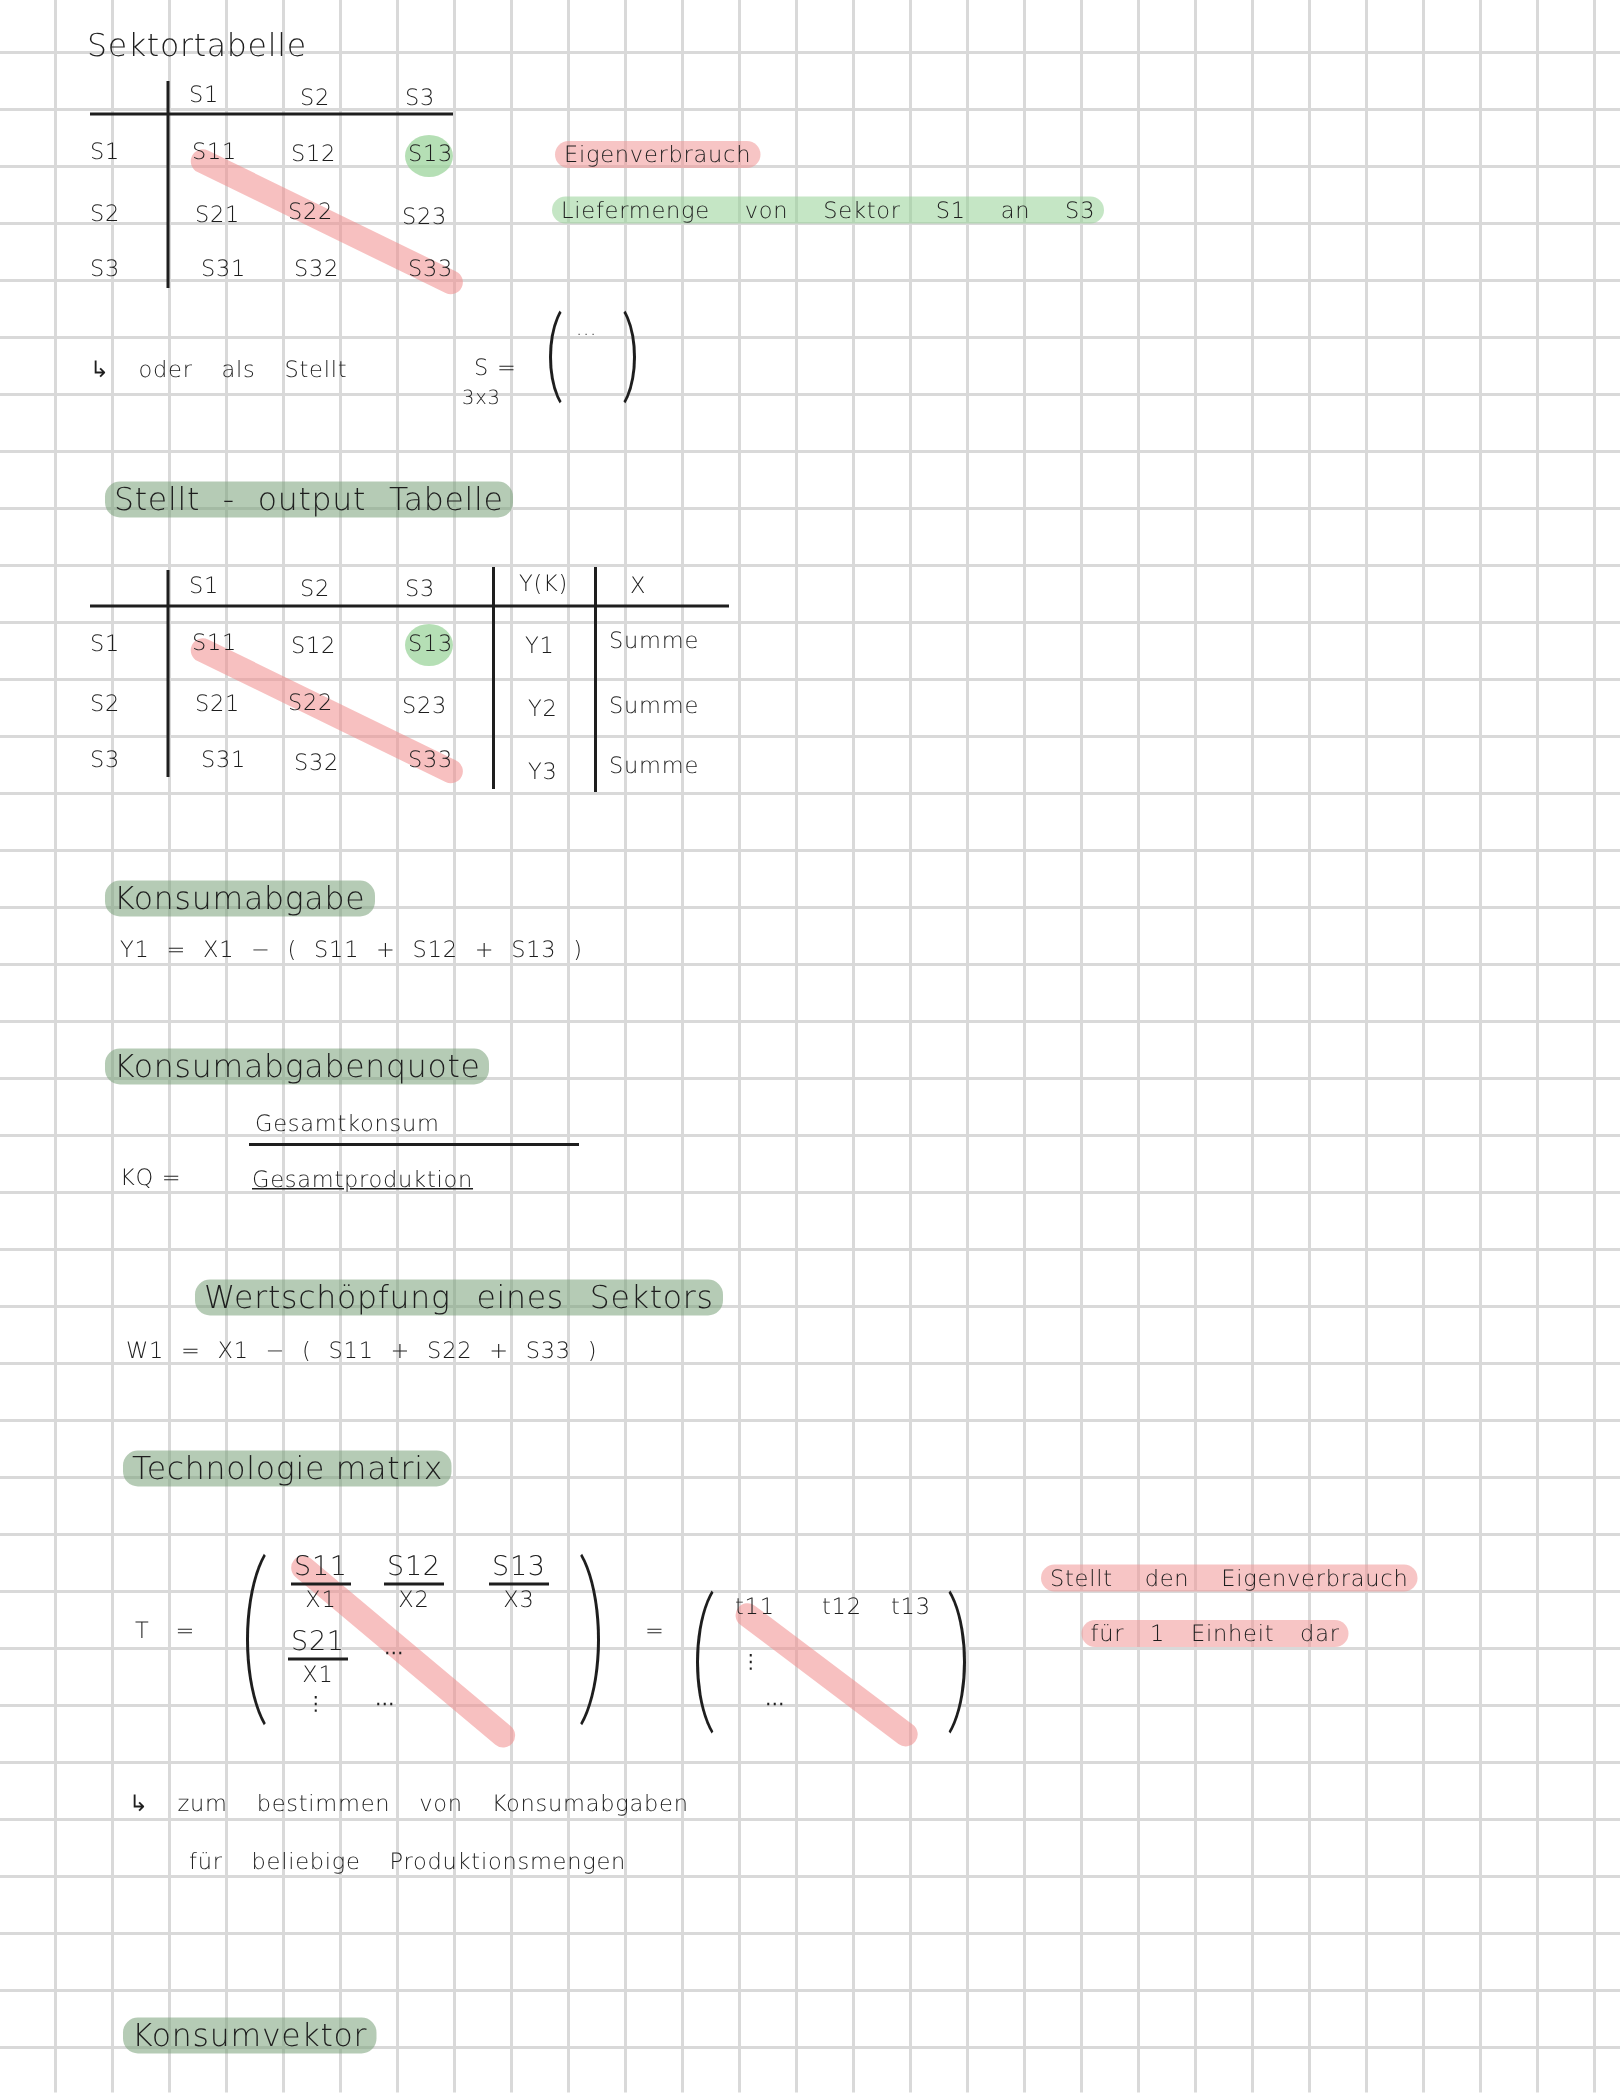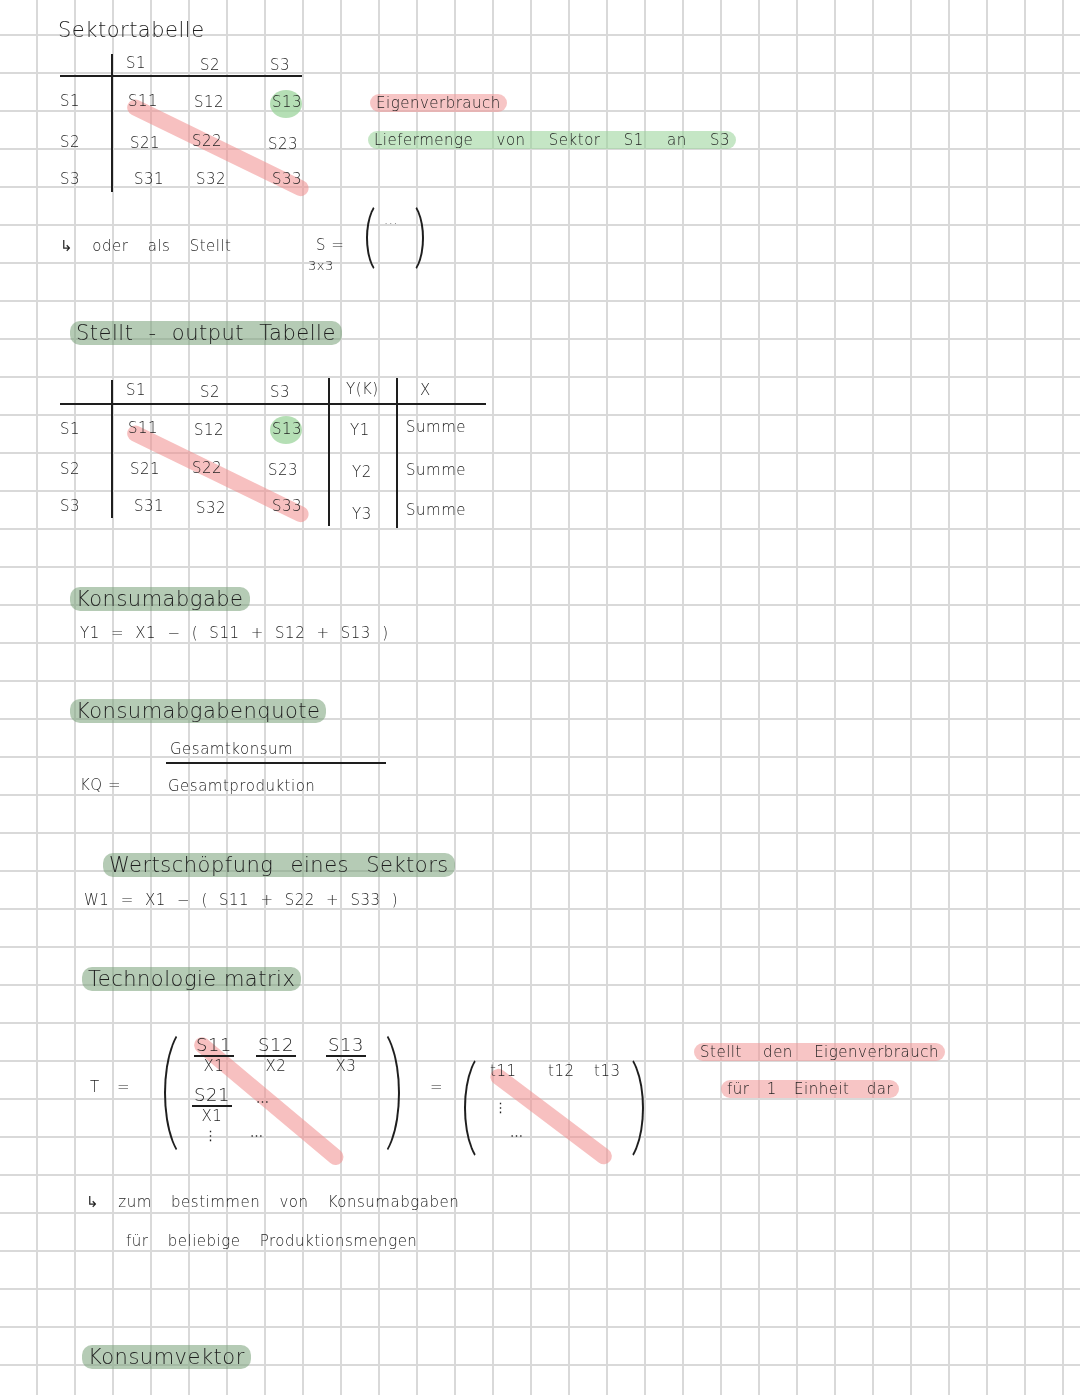--- a/index.html
+++ b/index.html
@@ -121,23 +121,23 @@
   <span class="hl-green">Konsumabgabe</span>
 </div>
 <div class="abs hw cell" style="left:80px;top:624px;word-spacing:6px;">Y1 = X1 − ( S11 + S12 + S13 )</div>
 
 <div class="abs hw title" style="left:70px;top:699px;">
   <span class="hl-green">Konsumabgabenquote</span>
 </div>
 <div class="abs hw cell" style="left:80px;top:776px;">KQ =</div>
 <div class="abs hw cell" style="left:170px;top:740px;">Gesamtkonsum</div>
 <div class="line" style="left:166px;top:762px;width:220px;height:2px;"></div>
-<div class="abs hw cell" style="left:168px;top:777px;">Gesamtproduktion</div>
+<div class="abs hw cell" style="left:168px;top:777px;text-decoration:underline;">Gesamtproduktion</div>
 
-<div class="abs hw title" style="left:63px;top:853px;word-spacing:10px;padding-left:40px;">
+<div class="abs hw title" style="left:90px;top:853px;word-spacing:10px;padding-left:40px;">
   <span class="hl-green">Wertschöpfung eines Sektors</span>
 </div>
 <div class="abs hw cell" style="left:84px;top:891px;word-spacing:6px;">W1 = X1 − ( S11 + S22 + S33 )</div>
 
 <div class="abs hw title" style="left:82px;top:967px;">
   <span class="hl-green">Technologie matrix</span>
 </div>
 
 <div class="abs hw cell" style="left:90px;top:1078px;word-spacing:12px;">T =</div>
 <div class="paren left" style="left:164px;top:1024px;width:50px;height:134px;"></div>

